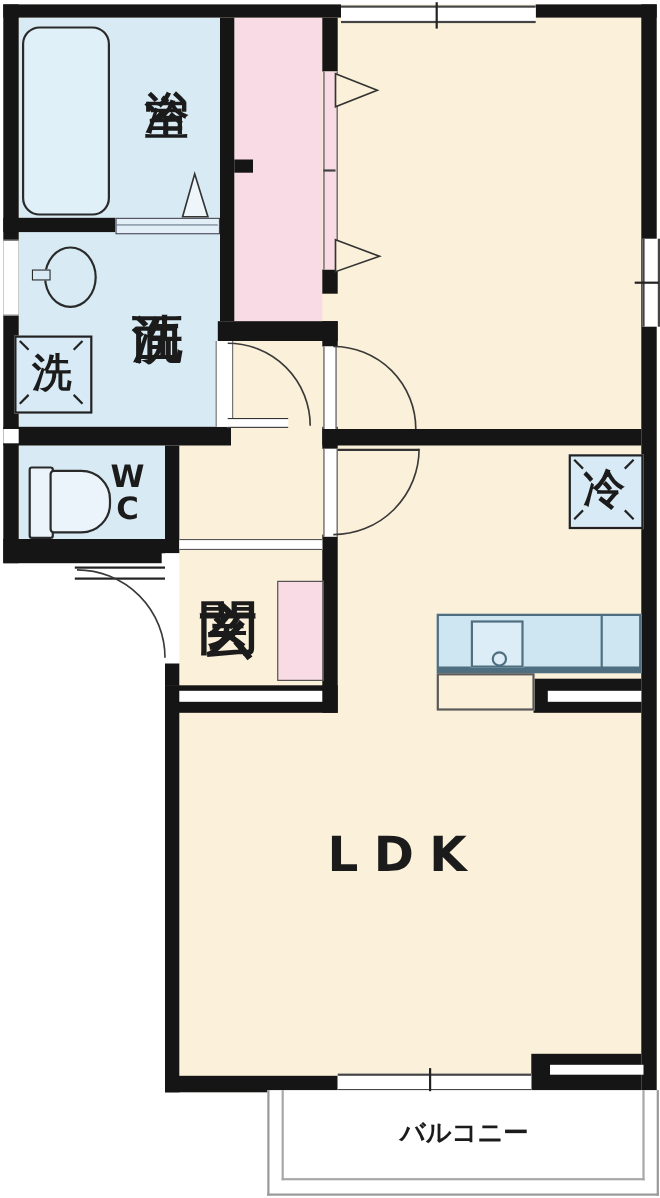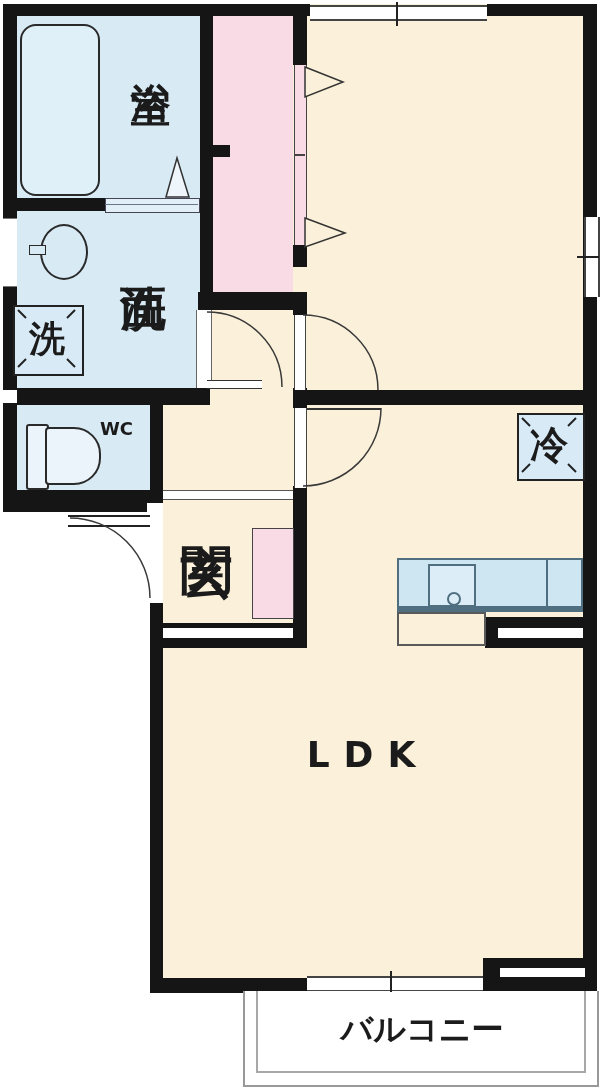--- a/index.html
+++ b/index.html
@@ -119,19 +119,19 @@
       <path d="M 18 310 L 26 318"></path>
         <path d="M 75 310 L 67 318"></path>
       <path d="M 18 367 L 26 359"></path>
         <path d="M 75 367 L 67 359"></path>
     </g>
   </svg>
 
   <div class="lbl vtext" style="left:124px;top:50px;font-size:40px;">浴室</div>
   <div class="lbl vtext" style="left:113px;top:248px;font-size:46px;">洗面</div>
   <div class="lbl ctr" style="left:47px;top:339px;font-size:36px;">洗</div>
-  <div class="lbl stack" style="left:99px;top:420px;font-size:18px;letter-spacing:0;text-align:right;">WC</div>
+  <div class="lbl stack" style="left:99px;top:420px;font-size:28px;letter-spacing:0;">WC</div>
   <div class="lbl vtext" style="left:172px;top:502px;font-size:52px;">玄関</div>
   <div class="lbl ctr" style="left:549px;top:445px;font-size:38px;">冷</div>
-  <div class="lbl ctr" style="left:368px;top:754px;font-size:36px;letter-spacing:14px;">LDK</div>
-  <div class="lbl ctr" style="left:422px;top:1030px;font-size:32px;">バルコニー</div>
+  <div class="lbl ctr" style="left:368px;top:777px;font-size:44px;letter-spacing:14px;">LDK</div>
+  <div class="lbl ctr" style="left:422px;top:1030px;font-size:23px;">バルコニー</div>
 
 </div>
 
 </body></html>

